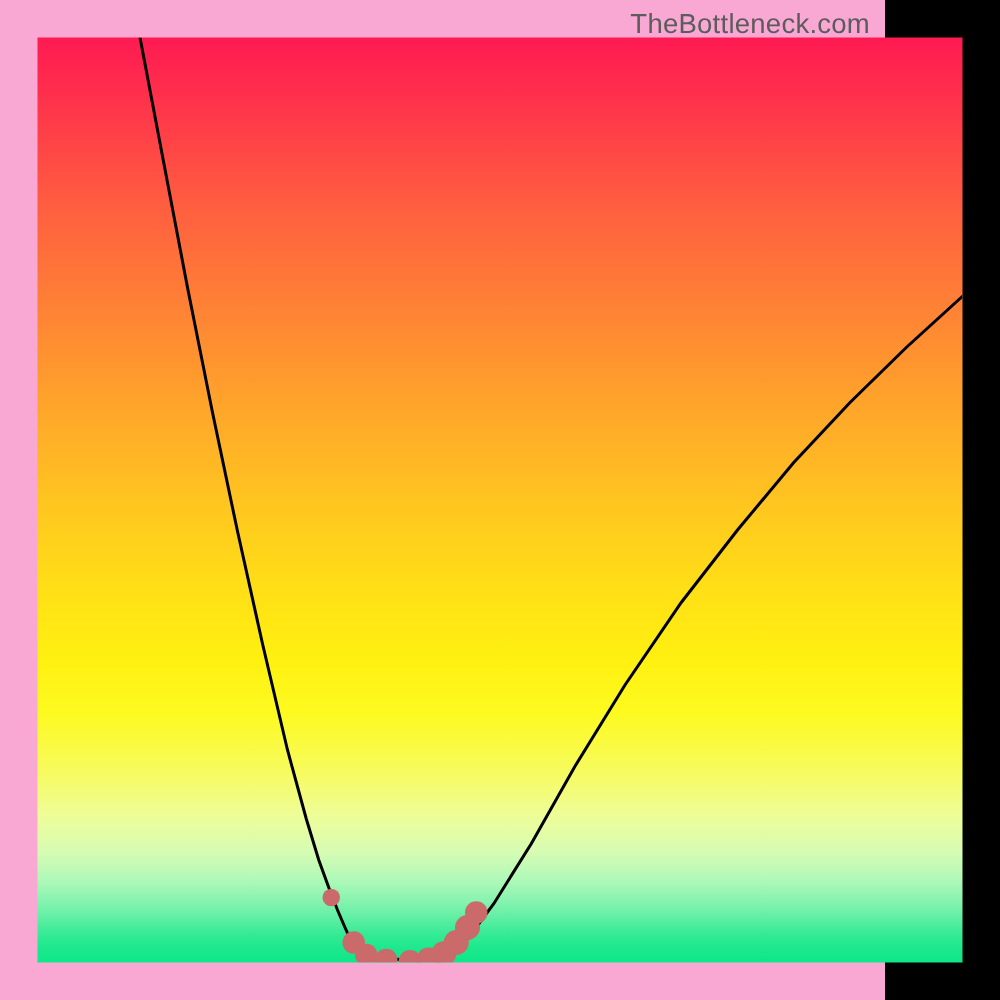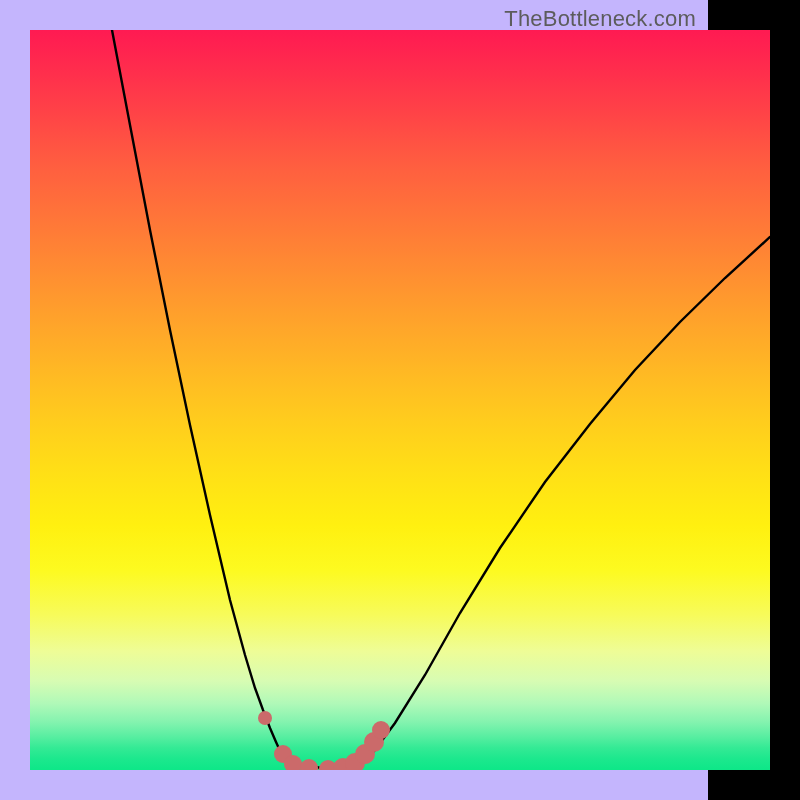--- a/index.html
+++ b/index.html
@@ -10,21 +10,21 @@
     background: #000;
     font-family: Arial, Helvetica, sans-serif;
     overflow: hidden;
   }
   .frame {
     position: absolute;
     left: 0;
     top: 0;
     width: 708px;
     height: 800px;
-    background: #c4b5fd;
+    background: #f9a8d4;
   }
   .plot-area {
     position: absolute;
     left: 30px;
     top: 30px;
     width: 740px;
     height: 740px;
     overflow: hidden;
     background: linear-gradient(to bottom,
       #ff1a52 0%,

